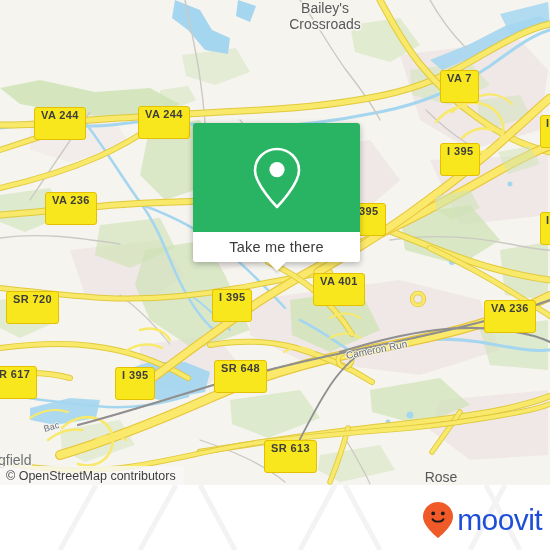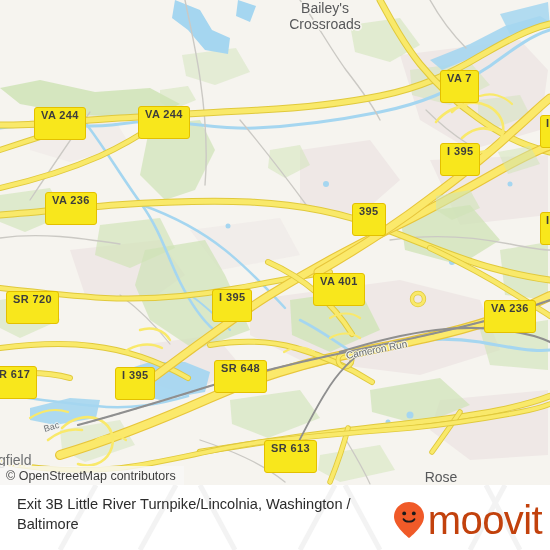--- a/index.html
+++ b/index.html
@@ -135,23 +135,23 @@
     font-family: "Liberation Sans", sans-serif;
     font-size: 14.6px;
     line-height: 20px;
   }
   #moovit-logo {
     position: absolute;
     right: 8px; top: 16px;
     display: flex; align-items: center; gap: 3px;
   }
   #moovit-wordmark {
-    color: #c2410c;
-    font-family: "Liberation Sans", sans-serif;
-    font-size: 40px;
+    color: #1d4ed8;
+    font-family: "Liberation Sans", sans-serif;
+    font-size: 30px;
     font-weight: normal;
     letter-spacing: -0.6px;
     line-height: 30px;
   }
 </style>
 </head>
 <body>
 
 <div id="app">
 
@@ -353,38 +353,49 @@
     <div class="shield" style="left:540px; top:212px; padding:0 5px;">I</div>
     <div class="shield" style="left:313px; top:273px;">VA 401</div>
     <div class="shield" style="left:484px; top:300px;">VA 236</div>
     <div class="shield" style="left:6px;   top:291px;">SR 720</div>
     <div class="shield" style="left:212px; top:289px;">I 395</div>
     <div class="shield" style="left:-8px;  top:366px;">R 617</div>
     <div class="shield" style="left:115px; top:367px;">I 395</div>
     <div class="shield" style="left:214px; top:360px;">SR 648</div>
     <div class="shield" style="left:264px; top:440px;">SR 613</div>
 
+    <div id="popup">
+      <div id="popup-head">
+        <svg width="56" height="66" viewBox="0 0 56 66">
+          <path d="M28 4 C15.8 4 6 13.6 6 25.4 C6 39.5 28 62 28 62 C28 62 50 39.5 50 25.4 C50 13.6 40.2 4 28 4 Z" fill="none" stroke="#ffffff" stroke-width="2.6" stroke-linejoin="round"></path>
+          <circle cx="28" cy="24.6" r="7.6" fill="#ffffff"></circle>
+        </svg>
+      </div>
+      <div id="popup-foot">
+        <span id="popup-foot-label">Take me there</span>
+      </div>
+      <div id="popup-tail"></div>
+    </div>
 
     <div id="osm-attrib">© OpenStreetMap contributors</div>
   </div>
 
   <div id="bottom-bar">
     <svg id="bottom-bar-watermark" viewBox="0 0 550 65">
       <g stroke="#f3f3f3" stroke-width="5" fill="none">
         <path d="M60,65 L96,0"></path>
         <path d="M140,65 L176,0"></path>
         <path d="M235,65 L200,0"></path>
         <path d="M300,65 L335,0"></path>
         <path d="M380,65 L345,0"></path>
         <path d="M470,65 L505,0"></path>
         <path d="M520,65 L486,0"></path>
       </g>
     </svg>
 
-    <div id="bottom-title">Exit 3B Little River Turnpike/Lincolnia, Washington / Baltimore</div>
 
     <div id="moovit-logo">
       <svg width="32" height="38" viewBox="0 0 32 38">
         <path d="M16 1 C7.7 1 1 7.6 1 15.7 C1 25.6 16 37 16 37 C16 37 31 25.6 31 15.7 C31 7.6 24.3 1 16 1 Z" fill="#f05a28"></path>
         <circle cx="11.2" cy="12.4" r="1.9" fill="#1a1a1a"></circle>
         <circle cx="20.8" cy="12.4" r="1.9" fill="#1a1a1a"></circle>
         <path d="M10.6 18.2 C12.4 21.4 19.6 21.4 21.4 18.2" fill="none" stroke="#1a1a1a" stroke-width="1.9" stroke-linecap="round"></path>
       </svg>
       <span id="moovit-wordmark">moovit</span>
     </div>

